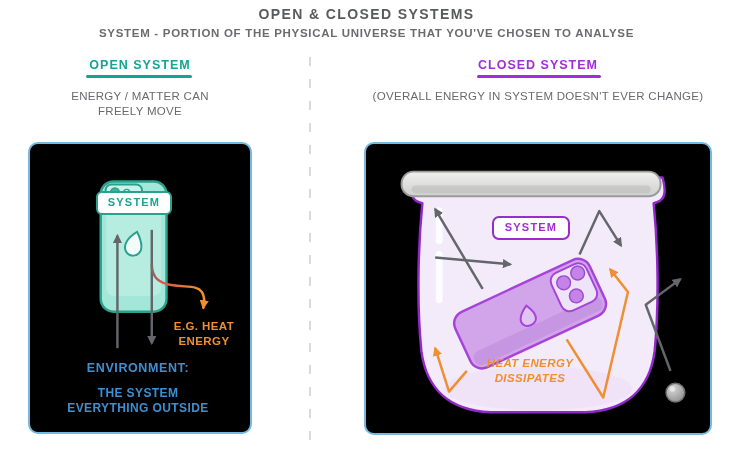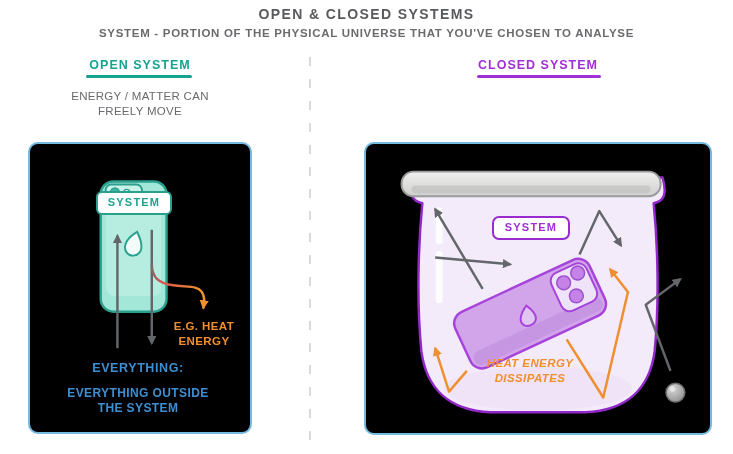--- a/index.html
+++ b/index.html
@@ -65,20 +65,21 @@
   <div class="abs col-heading open-h">OPEN SYSTEM</div>
   <div class="abs underline open-u"></div>
   <div class="abs col-desc open-d">
     <div>ENERGY / MATTER CAN</div>
     <div>FREELY MOVE</div>
   </div>
 
   <div class="abs col-heading closed-h">CLOSED SYSTEM</div>
   <div class="abs underline closed-u"></div>
   <div class="abs col-desc closed-d">
+    <div>(OVERALL ENERGY IN SYSTEM DOESN'T EVER CHANGE)</div>
   </div>
 
   <div class="abs panel panel-open">
     <svg viewBox="0 0 224 292" preserveAspectRatio="none">
       <defs>
         <marker id="ah-gray-l" viewBox="0 0 10 10" refX="8" refY="5" markerWidth="3.8" markerHeight="3.8" orient="auto">
           <path d="M0 0 L10 5 L0 10 Z" fill="#63666a"></path>
         </marker>
         <marker id="ah-orange-l" viewBox="0 0 10 10" refX="8" refY="5" markerWidth="3.8" markerHeight="3.8" orient="auto">
           <path d="M0 0 L10 5 L0 10 Z" fill="#ef8f2f"></path>
@@ -99,24 +100,24 @@
       </g>
       <line x1="89" y1="207" x2="89" y2="93" stroke="#63666a" stroke-width="2.5" marker-end="url(#ah-gray-l)"></line>
       <line x1="124" y1="87" x2="124" y2="202" stroke="#63666a" stroke-width="2.5" marker-end="url(#ah-gray-l)"></line>
       <path d="M 124 122 C 124 136 132 141 144 143 C 160 145.5 170 143 175 150 C 179 156 177 162 176.5 166" fill="none" stroke="url(#heat-grad)" stroke-width="2.5" stroke-linecap="round" marker-end="url(#ah-orange-l)"></path>
     </svg>
     <div class="abs sys-label sys-open">SYSTEM</div>
     <div class="abs heat-label heat-open">
       <div>E.G. HEAT</div>
       <div>ENERGY</div>
     </div>
-    <div class="abs env-heading">EVERYTHING:</div>
+    <div class="abs env-heading">ENVIRONMENT:</div>
     <div class="abs env-desc">
+      <div>THE SYSTEM</div>
       <div>EVERYTHING OUTSIDE</div>
-      <div>THE SYSTEM</div>
     </div>
   </div>
 
   <div class="abs panel panel-closed">
     <svg viewBox="0 0 348 293" preserveAspectRatio="none">
       <defs>
         <marker id="ah-gray-r" viewBox="0 0 10 10" refX="8" refY="5" markerWidth="3.8" markerHeight="3.8" orient="auto">
           <path d="M0 0 L10 5 L0 10 Z" fill="#63666a"></path>
         </marker>
         <marker id="ah-orange-r" viewBox="0 0 10 10" refX="8" refY="5" markerWidth="3.8" markerHeight="3.8" orient="auto">

